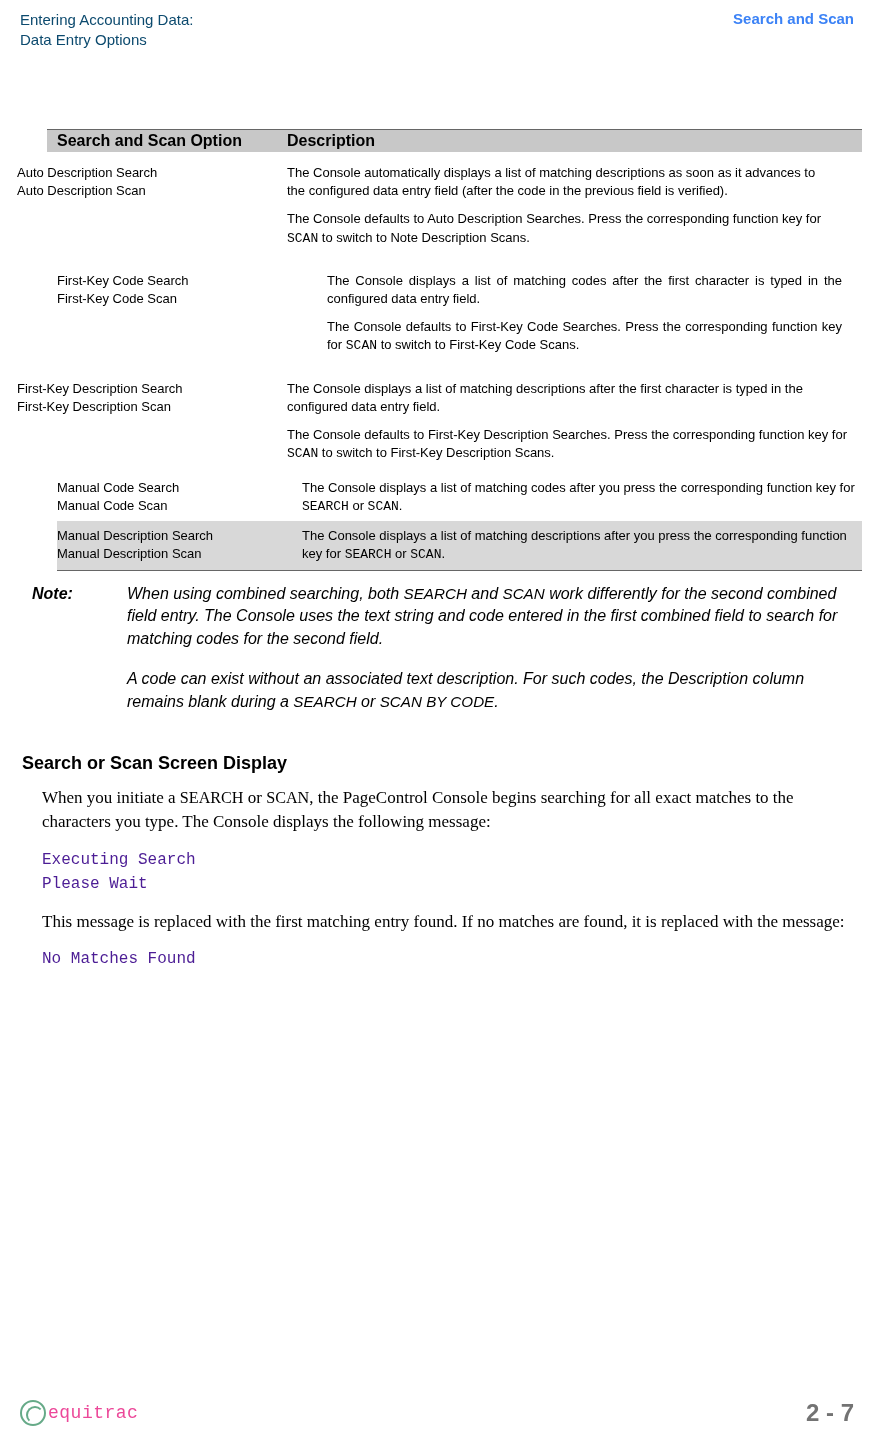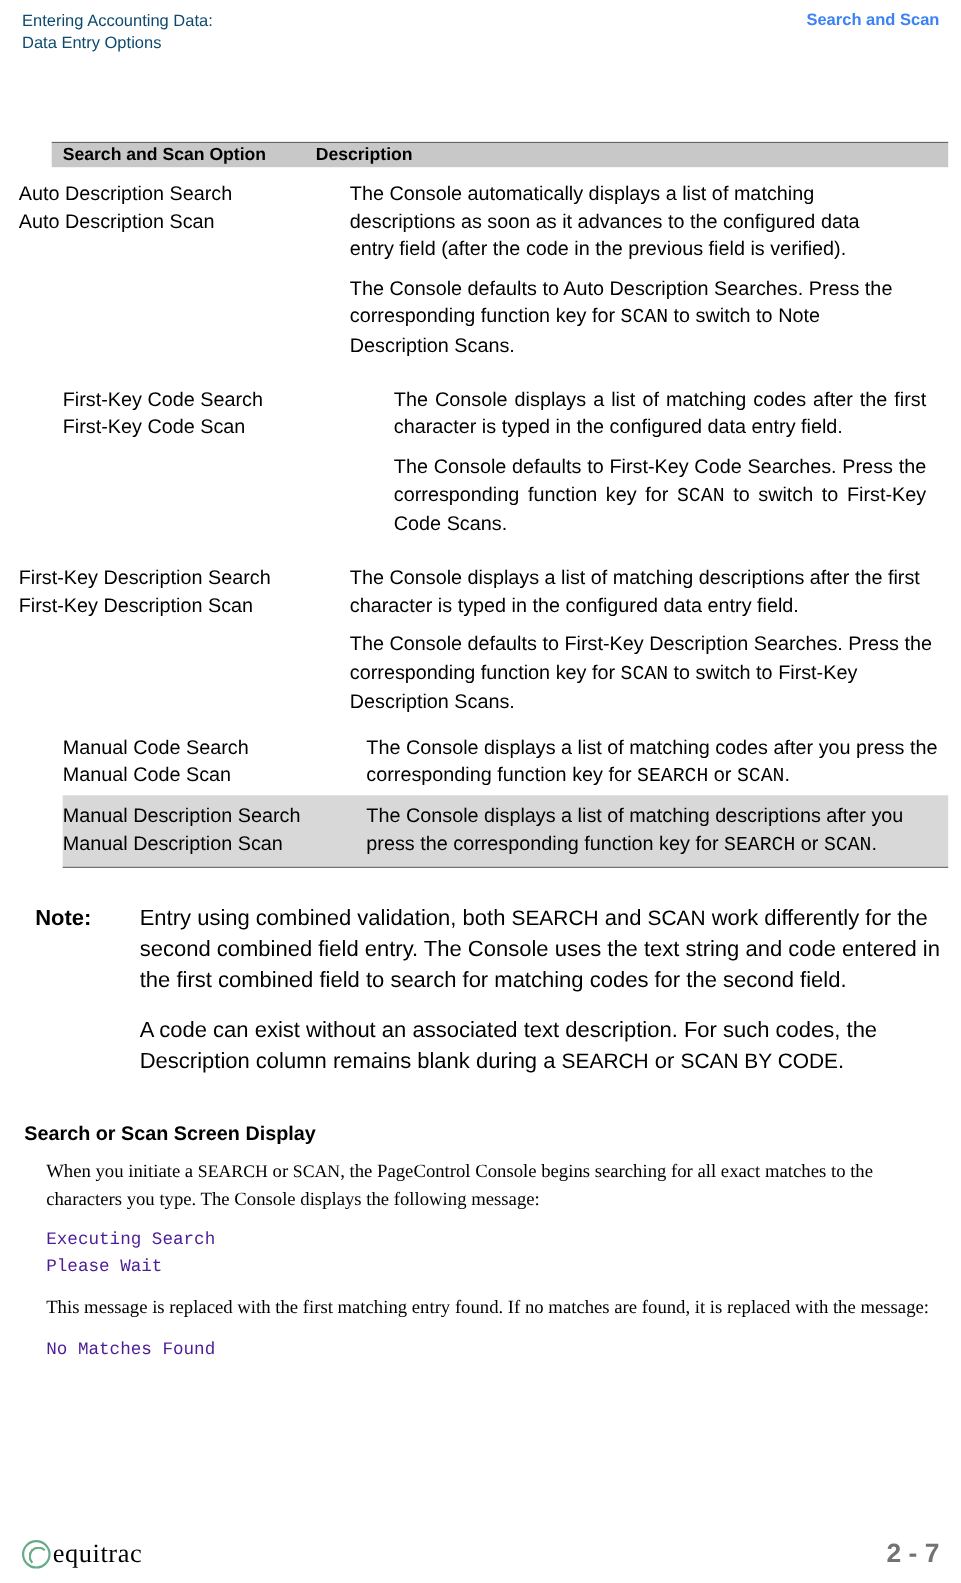--- a/index.html
+++ b/index.html
@@ -43,23 +43,22 @@
       padding: 2px 10px;
       display: flex;
       border-top: 1px solid #666;
     }
     .th-option { width: 230px; }
     .th-desc { flex: 1; }
     .table-row {
       display: flex;
       padding: 12px 0;
       font-family: 'Century Gothic', Arial, sans-serif;
-      font-size: 18px;
+      font-size: 13px;
       line-height: 1.4;
-      gap: 31px;
     }
     .row-indent-neg { margin-left: -30px; }
     .row-indent-sm { margin-left: 10px; }
     .row-hdr-shade {
         background: #d8d8d8;
         border-bottom: 1px solid #666;
         margin-left: 10px;
         padding-top: 6px;
         padding-bottom: 6px;
     }
@@ -72,23 +71,24 @@
     .col-desc {
       flex: 1;
     }
     .desc-p { margin-bottom: 10px; }
     .desc-p:last-child { margin-bottom: 0; }
     .code { font-family: 'Courier New', monospace; }
     .justify { text-align: justify; }
     .note-block {
       display: flex;
       font-family: Arial, sans-serif;
-      font-size: 20px;
-      margin: 32px 0 0 20px;
+      font-size: 16px;
+      margin: 12px 0 0 20px;
       line-height: 1.4;
+      font-style: italic;
     }
     .note-label {
       font-weight: bold;
       width: 95px;
       flex-shrink: 0;
     }
     .note-body { flex: 1; }
     .note-body p { margin-bottom: 18px; }
     .smallcaps { font-variant: small-caps; font-size: 0.95em; }
     .section-h {
@@ -137,23 +137,23 @@
       position: absolute;
       width: 14px;
       height: 14px;
       border: 2px solid #6a8;
       border-radius: 50%;
       border-right-color: transparent;
       border-bottom-color: transparent;
       top: 4px; left: 4px;
     }
     .logo-text {
-      font-family: Liberation Serif, serif;
-      color: #000000;
-      font-size: 24px;
+      font-family: Liberation Mono, monospace;
+      color: #ec4899;
+      font-size: 18px;
       letter-spacing: 0.5px;
     }
     .page-num {
       color: #737373;
       font-weight: bold;
       font-size: 24px;
       font-family: 'Century Gothic', Arial, sans-serif;
     }
   </style>
 </head>
@@ -236,21 +236,21 @@
           <span>The Console displays a list of matching descriptions after you press the corresponding function key for </span><span class="code">SEARCH</span><span> or </span><span class="code">SCAN</span><span>.</span>
         </p>
       </div>
     </div>
   </div>
 
   <div class="note-block">
     <div class="note-label">Note:</div>
     <div class="note-body">
       <p>
-        <span>Entry using combined validation, both </span><span class="smallcaps">SEARCH</span><span> and </span><span class="smallcaps">SCAN</span><span> work differently for the second combined field entry. The Console uses the text string and code entered in the first combined field to search for matching codes for the second field.</span>
+        <span>When using combined searching, both </span><span class="smallcaps">SEARCH</span><span> and </span><span class="smallcaps">SCAN</span><span> work differently for the second combined field entry. The Console uses the text string and code entered in the first combined field to search for matching codes for the second field.</span>
       </p>
       <p>
         <span>A code can exist without an associated text description. For such codes, the Description column remains blank during a </span><span class="smallcaps">SEARCH</span><span> or </span><span class="smallcaps">SCAN BY CODE</span><span>.</span>
       </p>
     </div>
   </div>
 
   <h3 class="section-h">Search or Scan Screen Display</h3>
 
   <p class="body-text">

